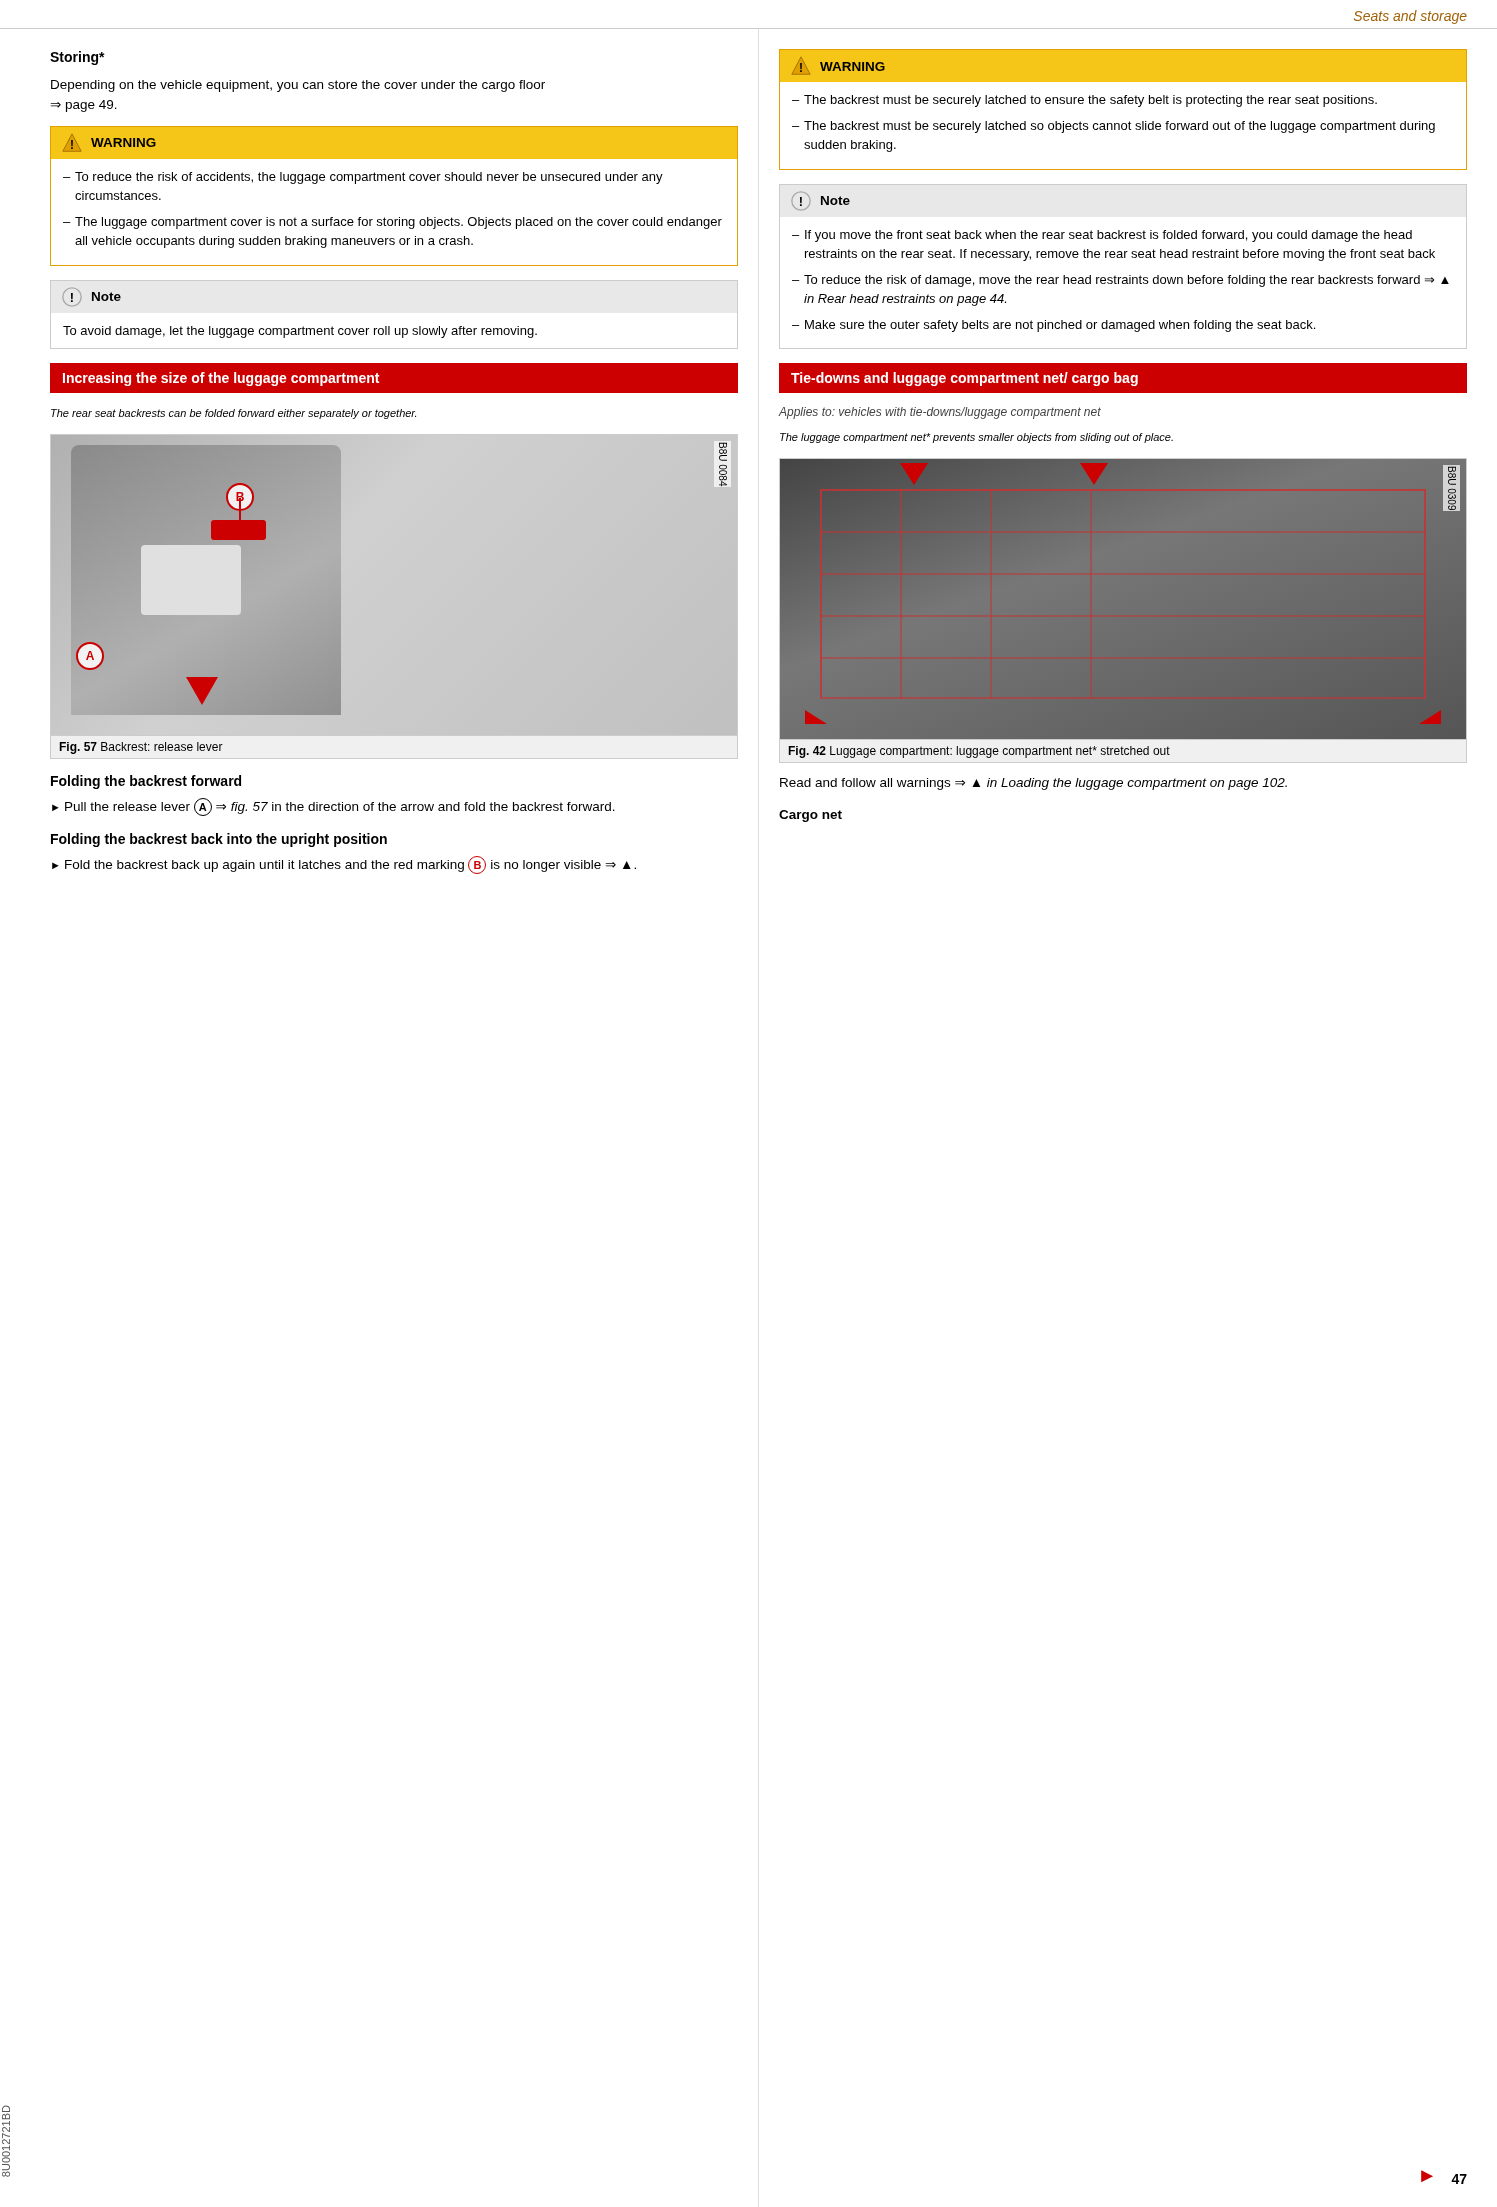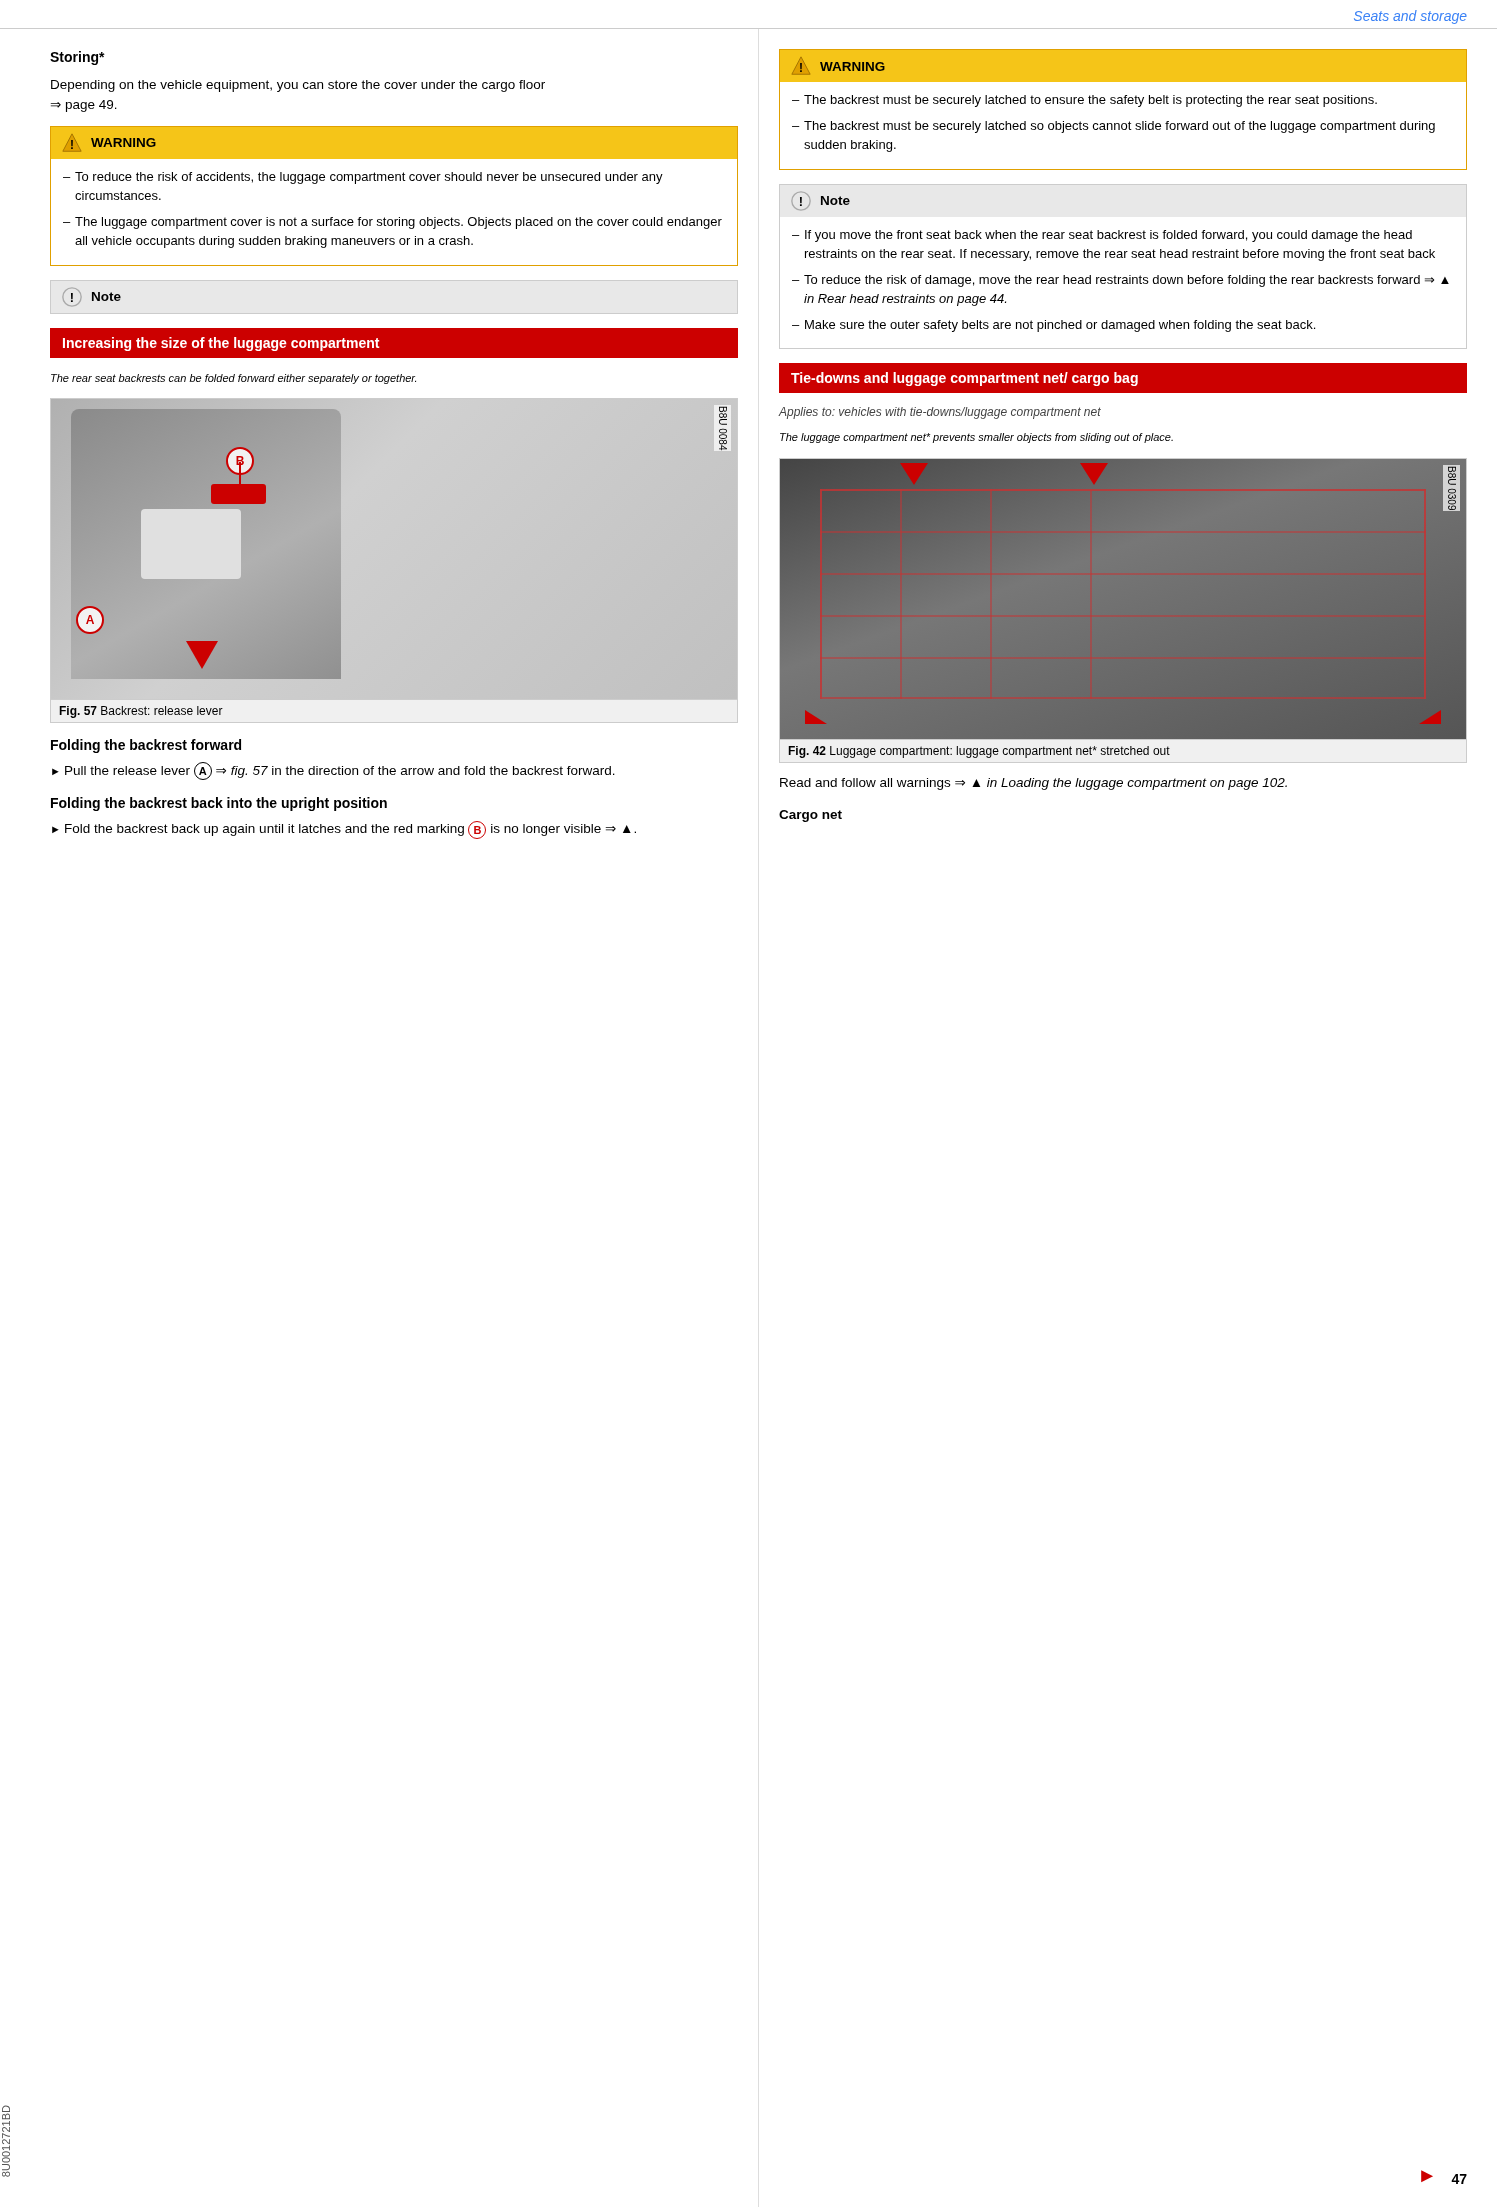--- a/index.html
+++ b/index.html
@@ -23,21 +23,21 @@
 
     .header-bar {
       display: flex;
       justify-content: flex-end;
       padding: 8px 30px 4px 30px;
       border-bottom: 1px solid #ccc;
     }
 
     .header-title {
       font-size: 14px;
-      color: #3b82f6;
+      color: #a16207;
       font-style: italic;
     }
 
     .content-area {
       display: flex;
       flex-direction: row;
       flex: 1;
       padding: 0;
     }
 
@@ -359,20 +359,23 @@
       </div>
 
       <div class="note-box">
         <div class="note-header">
           <svg class="note-icon" viewBox="0 0 24 24">
             <circle cx="12" cy="12" r="10" fill="#e8e8e8" stroke="#aaa" stroke-width="1.5"></circle>
             <text x="12" y="17" text-anchor="middle" font-size="14" font-weight="bold" fill="#000">!</text>
           </svg>
           <span>Note</span>
         </div>
+        <div class="note-body">
+          <span>To avoid damage, let the luggage compartment cover roll up slowly after removing.</span>
+        </div>
       </div>
 
       <div class="red-heading-bar">Increasing the size of the luggage compartment</div>
 
       <div class="body-text-italic">The rear seat backrests can be folded forward either separately or together.</div>
 
       <div class="figure-container">
         <div class="fig57">
 
           <div style="position:absolute; left:20px; top:10px; width:270px; height:270px; background: linear-gradient(150deg, #8a8a8a 0%, #b0b0b0 60%, #909090 100%); border-radius:8px 8px 0 0;"></div>

